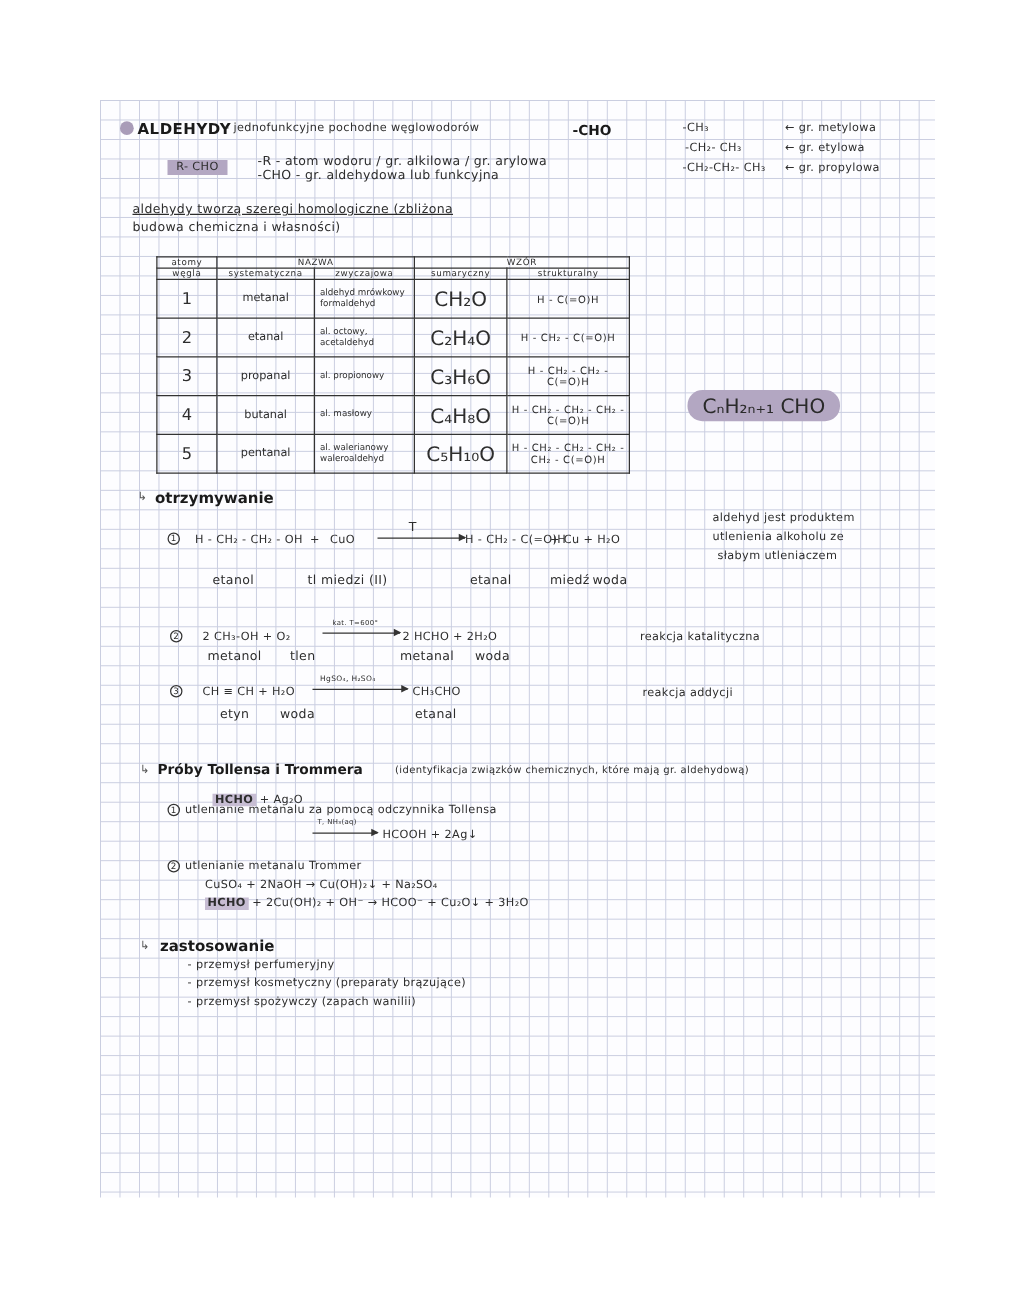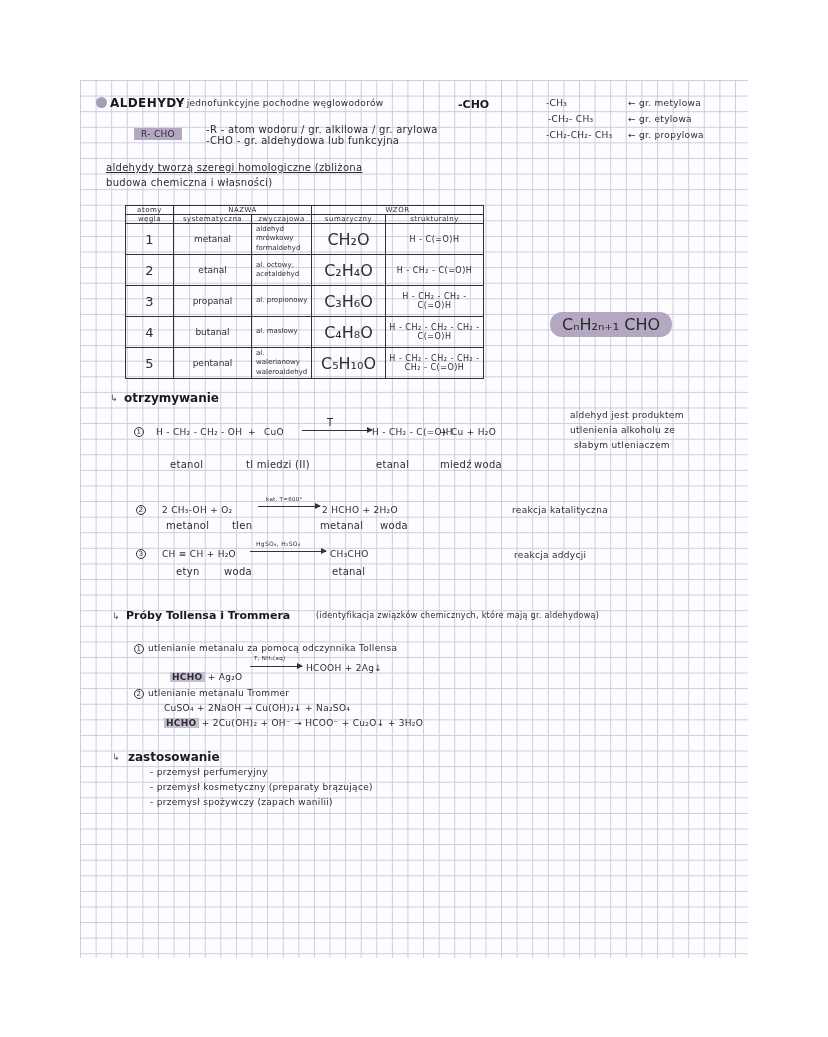--- a/index.html
+++ b/index.html
@@ -23,21 +23,21 @@
   .pill { background: #b3a7c2; border-radius: 0; padding: 1px 7px; }
   .pill-lg { background: #b3a7c2; border-radius: 12px; padding: 3px 12px; font-size: 16px; }
   .hl { background: #c7bdd3; padding: 0 2px; font-weight: bold; }
   .arrow-mark { color: #555; font-size: 9px; }
   table.hom { position: absolute; left: 45px; top: 125px; border-collapse: collapse; background: transparent; }
   table.hom td, table.hom th { border: 1px solid #333; font-weight: normal; text-align: center; vertical-align: middle; font-size: 7px; padding: 0 2px; color: #2d2d2d; }
   table.hom th { height: 9px; letter-spacing: 0.5px; }
   table.hom td { height: 31px; }
   table.hom td.num { font-size: 13px; width: 48px; }
   table.hom td.sys { font-size: 9px; width: 78px; }
-  table.hom td.com { font-size: 7px; width: 60px; text-align: left; padding-left: 4px; line-height: 1.3; white-space: normal; }
+  table.hom td.com { font-size: 7px; width: 80px; text-align: left; padding-left: 4px; line-height: 1.3; white-space: normal; }
   table.hom td.sum { font-size: 16px; width: 74px; }
   table.hom td.str { font-size: 8px; width: 98px; letter-spacing: 0.5px; }
   .namebox {
     position: absolute; left: 462px; top: 143px; width: 136px; height: 47px;
     border: 3px solid #9c8faa; border-radius: 3px; background: rgba(255,255,255,0.6);
     padding: 2px 5px; font-size: 8.5px; line-height: 15px;
   }
   .namebox .bar { position: absolute; right: -3px; top: -3px; width: 62px; height: 6px; background: #b3a7c2; border-radius: 3px; }
   .arrow-line { position: absolute; height: 1px; background: #333; }
   .arrow-line::after { content: ""; position: absolute; right: -1px; top: -3px; border-left: 6px solid #333; border-top: 3.5px solid transparent; border-bottom: 3.5px solid transparent; }
@@ -170,21 +170,21 @@
   <div class="abs hw hw-sm" style="left:252px;top:486px;">etanal</div>
   <div class="abs hw" style="left:434px;top:470px;">reakcja addycji</div>
 
   <div class="abs arrow-mark" style="left:32px;top:531px;">↳</div>
   <div class="abs heading" style="left:46px;top:529px;font-size:11px;">Próby Tollensa i Trommera</div>
   <div class="abs hw" style="left:236px;top:531px;font-size:8px;">(identyfikacja związków chemicznych, które mają gr. aldehydową)</div>
 
   <div class="abs hw" style="left:54px;top:563px;">
     <span class="circ">1</span><span>utlenianie metanalu za pomocą odczynnika Tollensa</span>
   </div>
-  <div class="abs hw" style="left:90px;top:592px;">
+  <div class="abs hw" style="left:90px;top:555px;">
     <span class="hl">HCHO</span>
     <span>+ Ag₂O</span>
   </div>
   <div class="abs hw" style="left:174px;top:575px;font-size:5.5px;">T, NH₃(aq)</div>
   <div class="arrow-line" style="left:170px;top:586px;width:52px;"></div>
   <div class="abs hw" style="left:226px;top:583px;">HCOOH + 2Ag↓</div>
 
   <div class="abs hw" style="left:54px;top:608px;">
     <span class="circ">2</span><span>utlenianie metanalu Trommer</span>
   </div>

